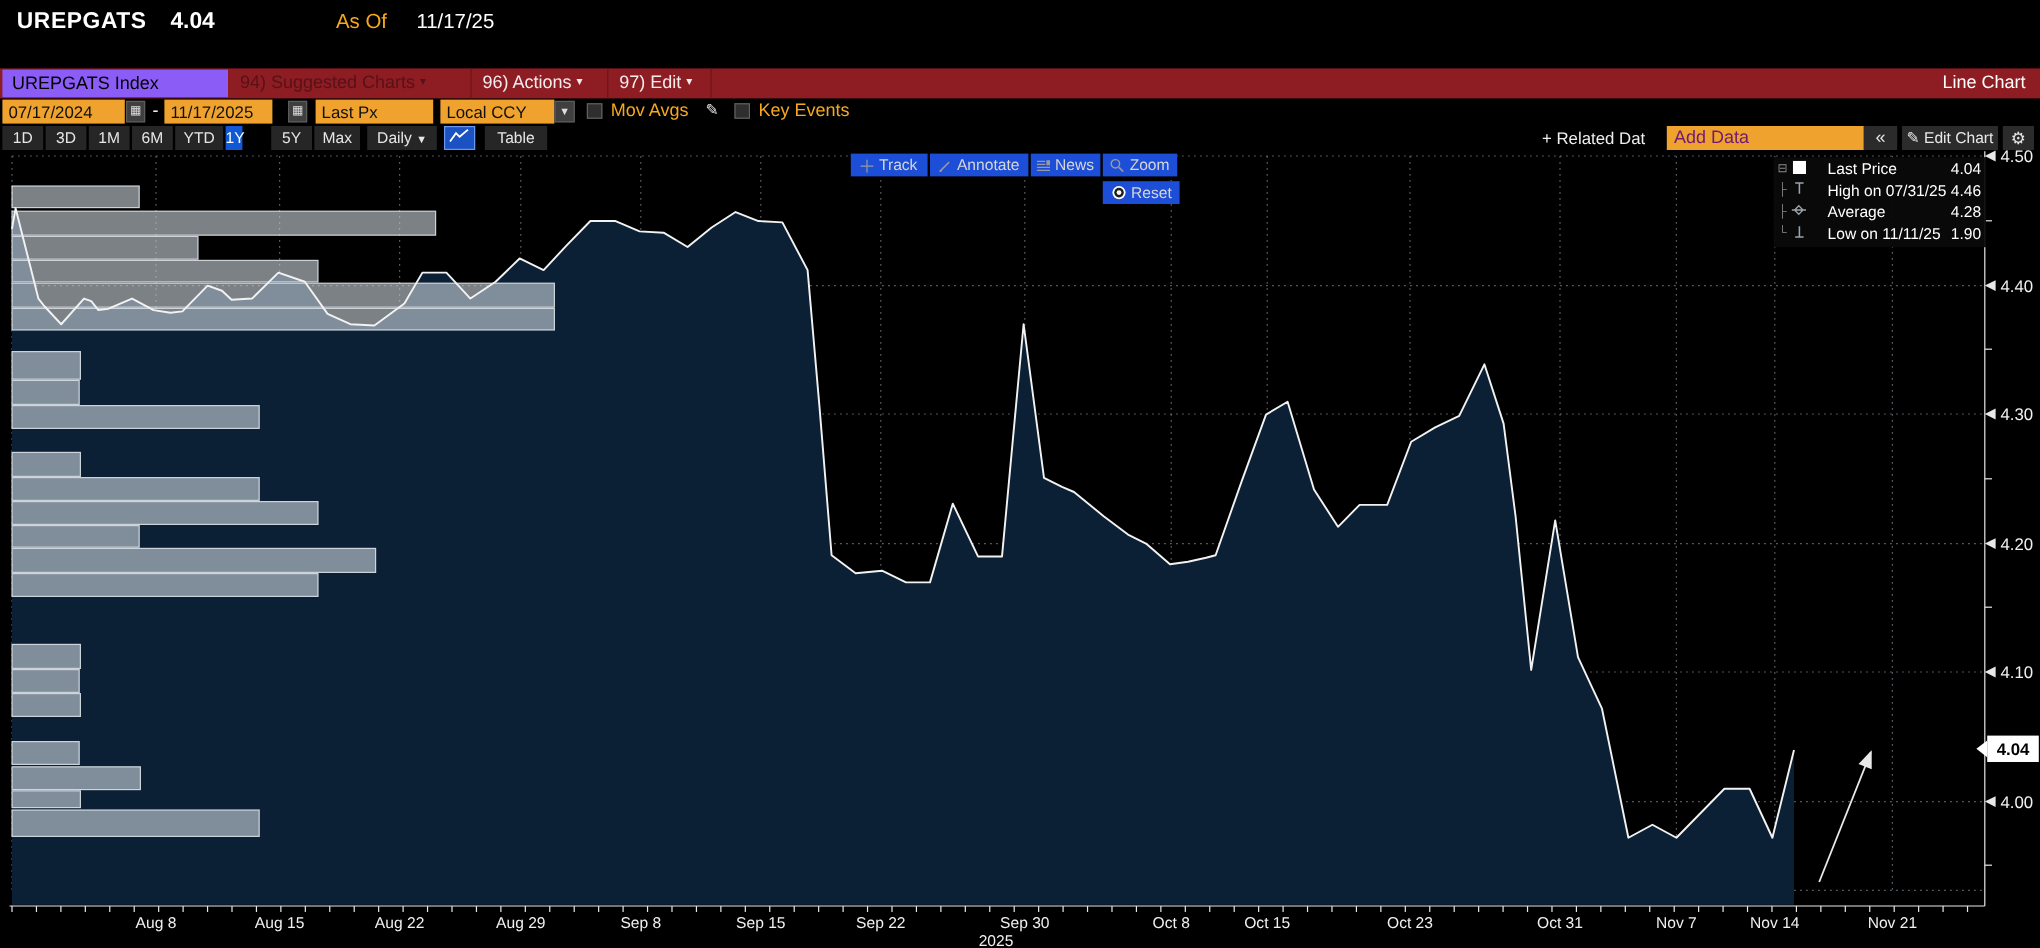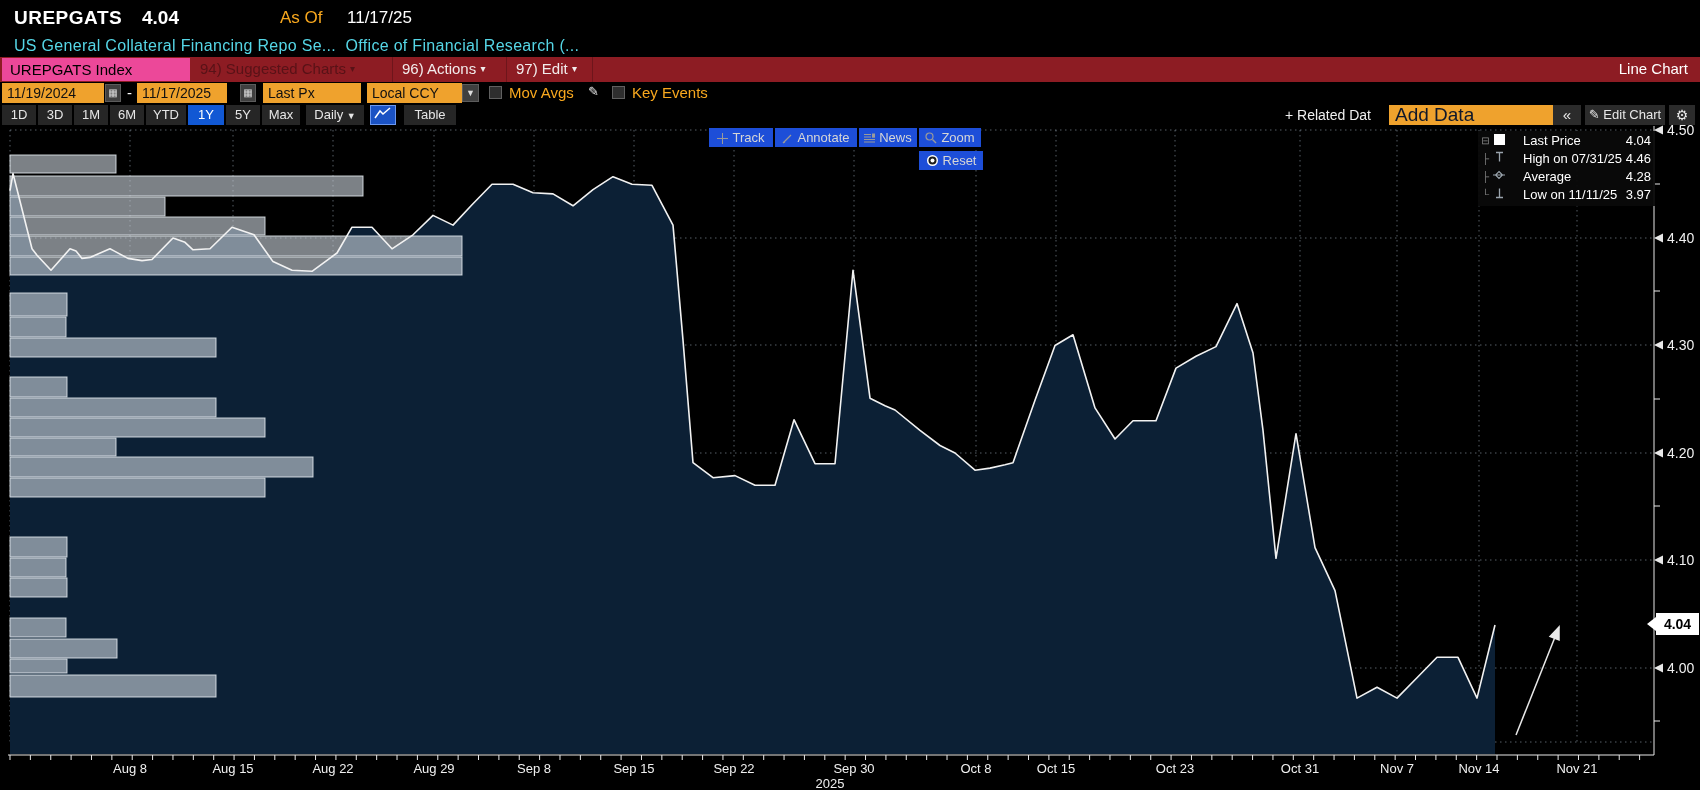--- a/index.html
+++ b/index.html
@@ -9,21 +9,21 @@
   
   #row1{left:0;top:0;width:1700px;height:36px;}
   .ticker{left:14px;top:7px;font-size:19px;font-weight:bold;color:#fff;letter-spacing:.5px;}
   .price{left:142px;top:7px;font-size:19px;font-weight:bold;color:#fff;}
   .asof-label{left:280px;top:8px;font-size:17px;color:#f8a81e;}
   .asof-date{left:347px;top:8px;font-size:17px;color:#fff;}
   #row2{left:0;top:36px;width:1700px;height:21px;}
   .subtitle{left:14px;top:1px;font-size:16px;color:#55d6e6;letter-spacing:.3px;white-space:pre;}
   
   #row3{left:0;top:57px;width:1700px;height:25px;background:#8d1c23;}
-  .sec-box{left:2px;top:1px;width:188px;height:23px;background:#ec4899;color:#000;
+  .sec-box{left:2px;top:1px;width:188px;height:23px;background:#8b5cf6;color:#000;
     font-size:15px;line-height:23px;padding-left:8px;box-sizing:border-box;}
   .menu-dim{top:3px;font-size:15px;color:#581217;}
   .menu-item{top:3px;font-size:15px;color:#f2ecec;}
   .menu-sep{top:0;width:1px;height:25px;background:#6e151b;}
   .caret{font-size:10px;vertical-align:2px;}
   .linechart-label{top:3px;right:12px;font-size:15px;color:#fff;}
   
   #row4{left:0;top:82px;width:1700px;height:22px;}
   .amber-box{top:1px;height:20px;background:#efa22d;color:#111;font-size:14px;
     line-height:20px;padding-left:5px;box-sizing:border-box;}
@@ -35,22 +35,22 @@
   .pencil{top:2px;font-size:13px;color:#e8e8e8;}
   
   #row5{left:0;top:104px;width:1700px;height:22px;}
   .tab{top:1px;height:20px;background:#262626;color:#e6e6e6;font-size:13px;
     text-align:center;line-height:20px;}
   .tab.active{background:#1158d4;color:#fff;}
   .icon-btn{top:1px;height:20px;background:#2b2b2b;color:#e8e8e8;text-align:center;line-height:20px;}
   .chart-type-btn{top:1px;width:26px;height:20px;background:#1a52c4;border:1px solid #6a97ef;
     box-sizing:border-box;text-align:center;}
   .related{top:3px;font-size:14px;color:#efefef;white-space:nowrap;overflow:hidden;}
-  .adddata{left:1389px;top:1px;width:172px;height:20px;background:#efa22d;color:#0f172a;
-    font-size:19px;line-height:20px;padding-left:6px;box-sizing:border-box;}
+  .adddata{left:1389px;top:1px;width:172px;height:20px;background:#efa22d;color:#701a75;
+    font-size:15px;line-height:20px;padding-left:6px;box-sizing:border-box;}
   
   .ctool{height:19px;background:#1d4ed8;color:#d6d6d6;font-size:13px;line-height:19px;
     text-align:center;}
   .ctool svg{vertical-align:-2px;margin-right:4px;}
   
   #legend{left:1478px;top:131px;width:177px;height:75px;background:rgba(10,10,10,.95);
     font-size:13px;color:#fff;}
   .lrow{display:flex;align-items:center;height:18px;padding:0 4px 0 2px;}
   .lrail{width:11px;color:#8a8a8a;font-size:10px;text-align:center;flex:0 0 11px;}
   .lmark{width:16px;flex:0 0 16px;text-align:center;}
@@ -244,58 +244,55 @@
       <polygon points="1559,627 1550.0543075096823,636.4326340896206 1559.0141838502236,639.9999922622436" class="annot"></polygon>
     </svg>
 
   <div class="abs" id="row1">
     <span class="abs ticker">UREPGATS</span>
     <span class="abs price">4.04</span>
     <span class="abs asof-label">As Of</span>
     <span class="abs asof-date">11/17/25</span>
   </div>
 
-  <div class="abs" id="row2">
-    <span class="abs subtitle">US General Collateral Financing Repo Se...  Office of Financial Research (...</span>
-  </div>
 
   <div class="abs" id="row3">
     <div class="abs sec-box">UREPGATS Index</div>
     <span class="abs menu-dim" style="left:200px;"><span>94) Suggested Charts</span> <span class="caret">▾</span></span>
     <div class="abs menu-sep" style="left:392px;"></div>
     <span class="abs menu-item" style="left:402px;"><span>96) Actions</span> <span class="caret">▾</span></span>
     <div class="abs menu-sep" style="left:506px;"></div>
     <span class="abs menu-item" style="left:516px;"><span>97) Edit</span> <span class="caret">▾</span></span>
     <div class="abs menu-sep" style="left:592px;"></div>
     <span class="abs linechart-label">Line Chart</span>
   </div>
 
   <div class="abs" id="row4">
-    <div class="abs amber-box" style="left:2px;width:102px;">11/19/2024</div>
+    <div class="abs amber-box" style="left:2px;width:102px;">07/17/2024</div>
     <div class="abs gray-box" style="left:105px;">▦</div>
     <span class="abs dash-sep" style="left:127px;">-</span>
     <div class="abs amber-box" style="left:137px;width:90px;">11/17/2025</div>
     <div class="abs gray-box" style="left:240px;">▦</div>
     <div class="abs amber-box" style="left:263px;width:98px;">Last Px</div>
     <div class="abs amber-box" style="left:367px;width:95px;">Local CCY</div>
     <div class="abs gray-box" style="left:462px;width:17px;"><span style="font-size:9px;">▼</span></div>
     <div class="abs checkbox" style="left:489px;"></div>
     <span class="abs amber-text" style="left:509px;">Mov Avgs</span>
     <span class="abs pencil" style="left:588px;">✎</span>
     <div class="abs checkbox" style="left:612px;"></div>
     <span class="abs amber-text" style="left:632px;">Key Events</span>
   </div>
 
   <div class="abs" id="row5">
     <div class="abs tab" style="left:2px;width:34px;">1D</div>
     <div class="abs tab" style="left:38px;width:34px;">3D</div>
     <div class="abs tab" style="left:74px;width:34px;">1M</div>
     <div class="abs tab" style="left:110px;width:34px;">6M</div>
     <div class="abs tab" style="left:146px;width:40px;">YTD</div>
-    <div class="abs tab active" style="left:188px;width:36px;">1Y</div>
+    <div class="abs tab active" style="left:188px;width:14px;">1Y</div>
     <div class="abs tab" style="left:226px;width:34px;">5Y</div>
     <div class="abs tab" style="left:262px;width:38px;">Max</div>
     <div class="abs tab" style="left:306px;width:58px;"><span>Daily</span> <span style="font-size:9px;">▼</span></div>
     <div class="abs chart-type-btn" style="left:370px;">
       <svg width="18" height="14" viewBox="0 0 18 14">
           <polyline points="1,12 6,5 9,8 16,2" fill="none" stroke="#fff" stroke-width="1.5"></polyline>
         </svg>
     </div>
     <div class="abs tab" style="left:404px;width:52px;">Table</div>
     <span class="abs related" style="left:1285px;width:100px;">+ Related Dat</span>
@@ -359,20 +356,20 @@
           </svg></span>
       <span class="llabel">Average</span>
       <span class="lvalue">4.28</span>
     </div>
     <div class="lrow">
       <span class="lrail">└</span>
       <span class="lmark"><svg width="11" height="12" viewBox="0 0 11 12">
             <path d="M2,10.5 H9 M5.5,1.5 V10.5" stroke="#9aa4ad" stroke-width="1.3" fill="none"></path>
           </svg></span>
       <span class="llabel">Low on 11/11/25</span>
-      <span class="lvalue">3.97</span>
+      <span class="lvalue">1.90</span>
     </div>
   </div>
 
   <div class="abs" id="badge-arrow"></div>
   <div class="abs" id="badge">4.04</div>
 
 </div>
 
 </body></html>

